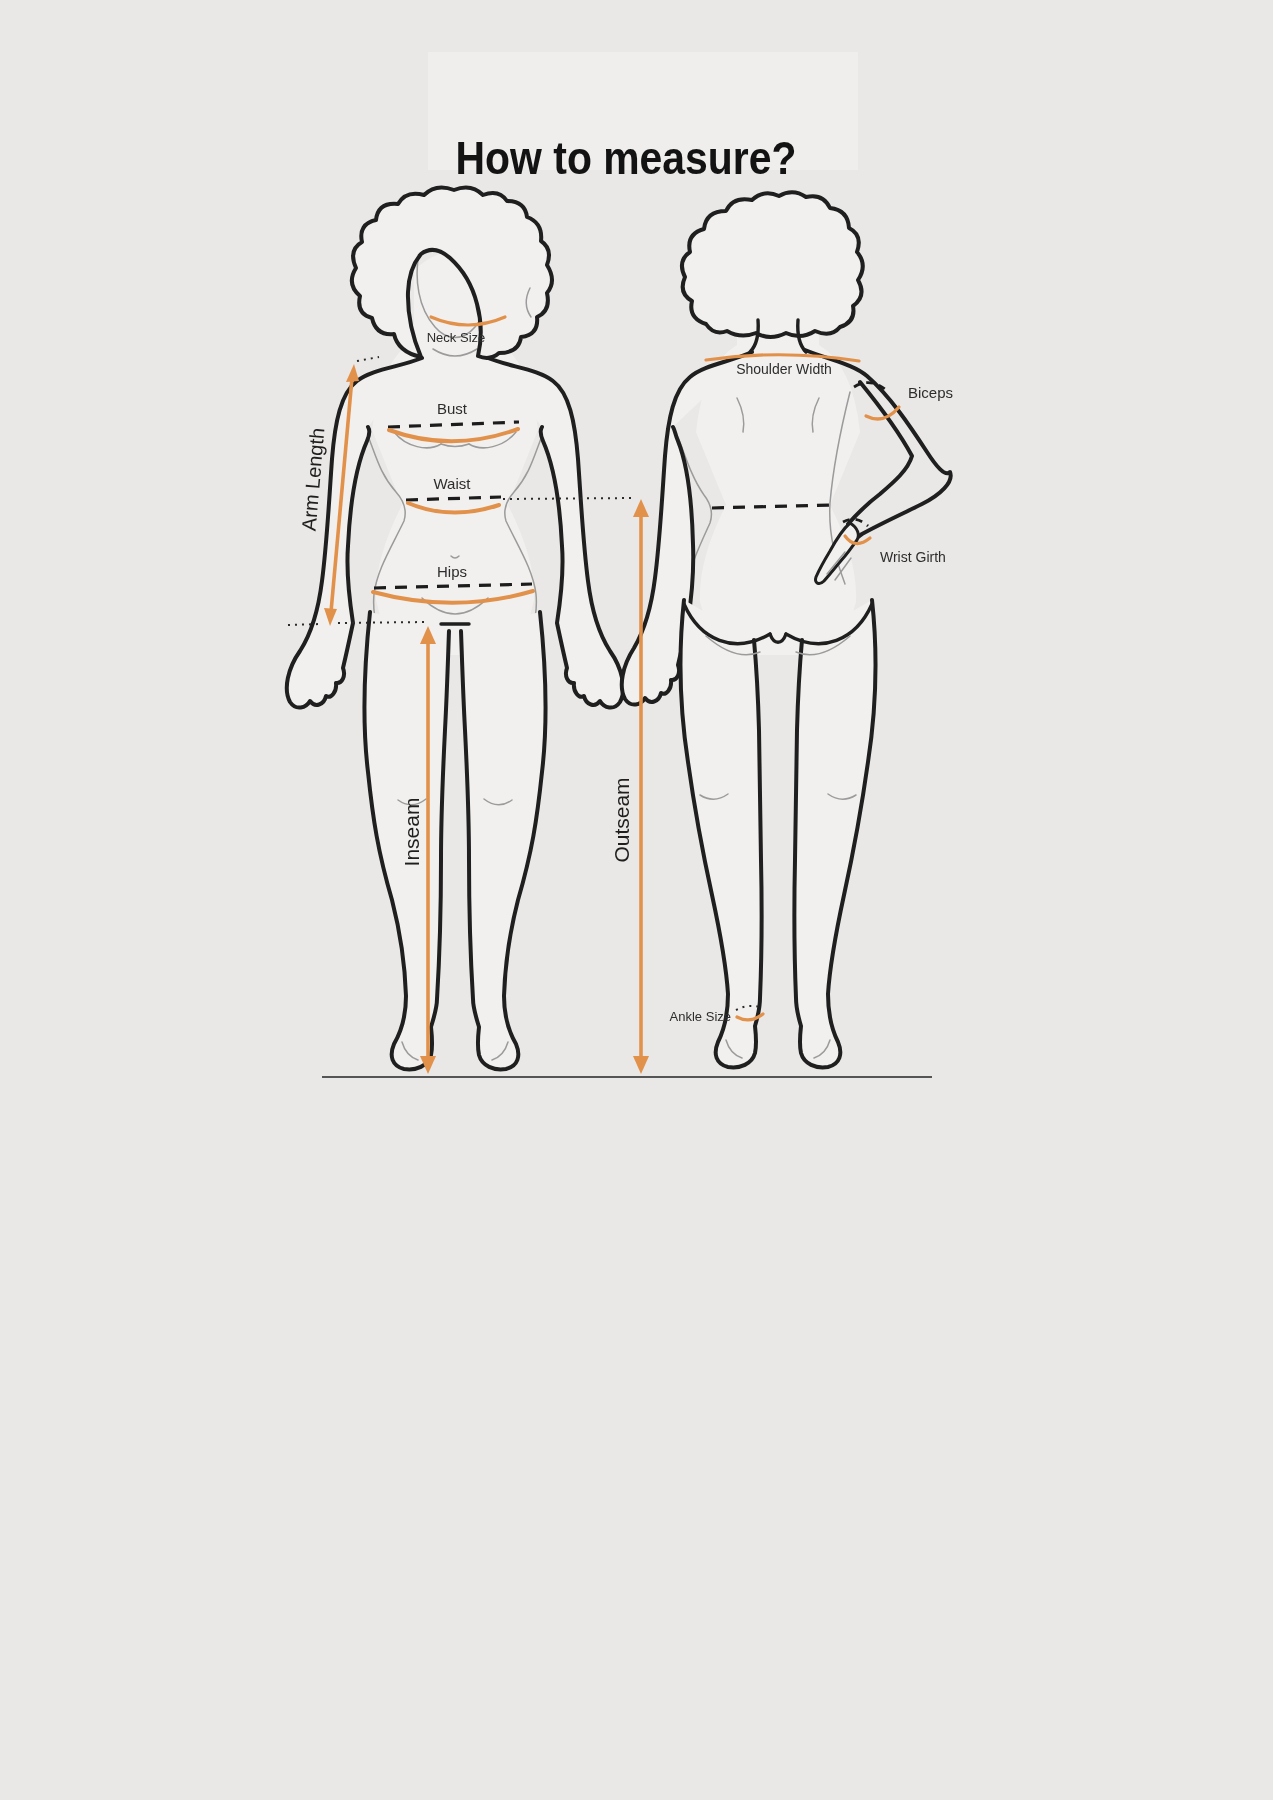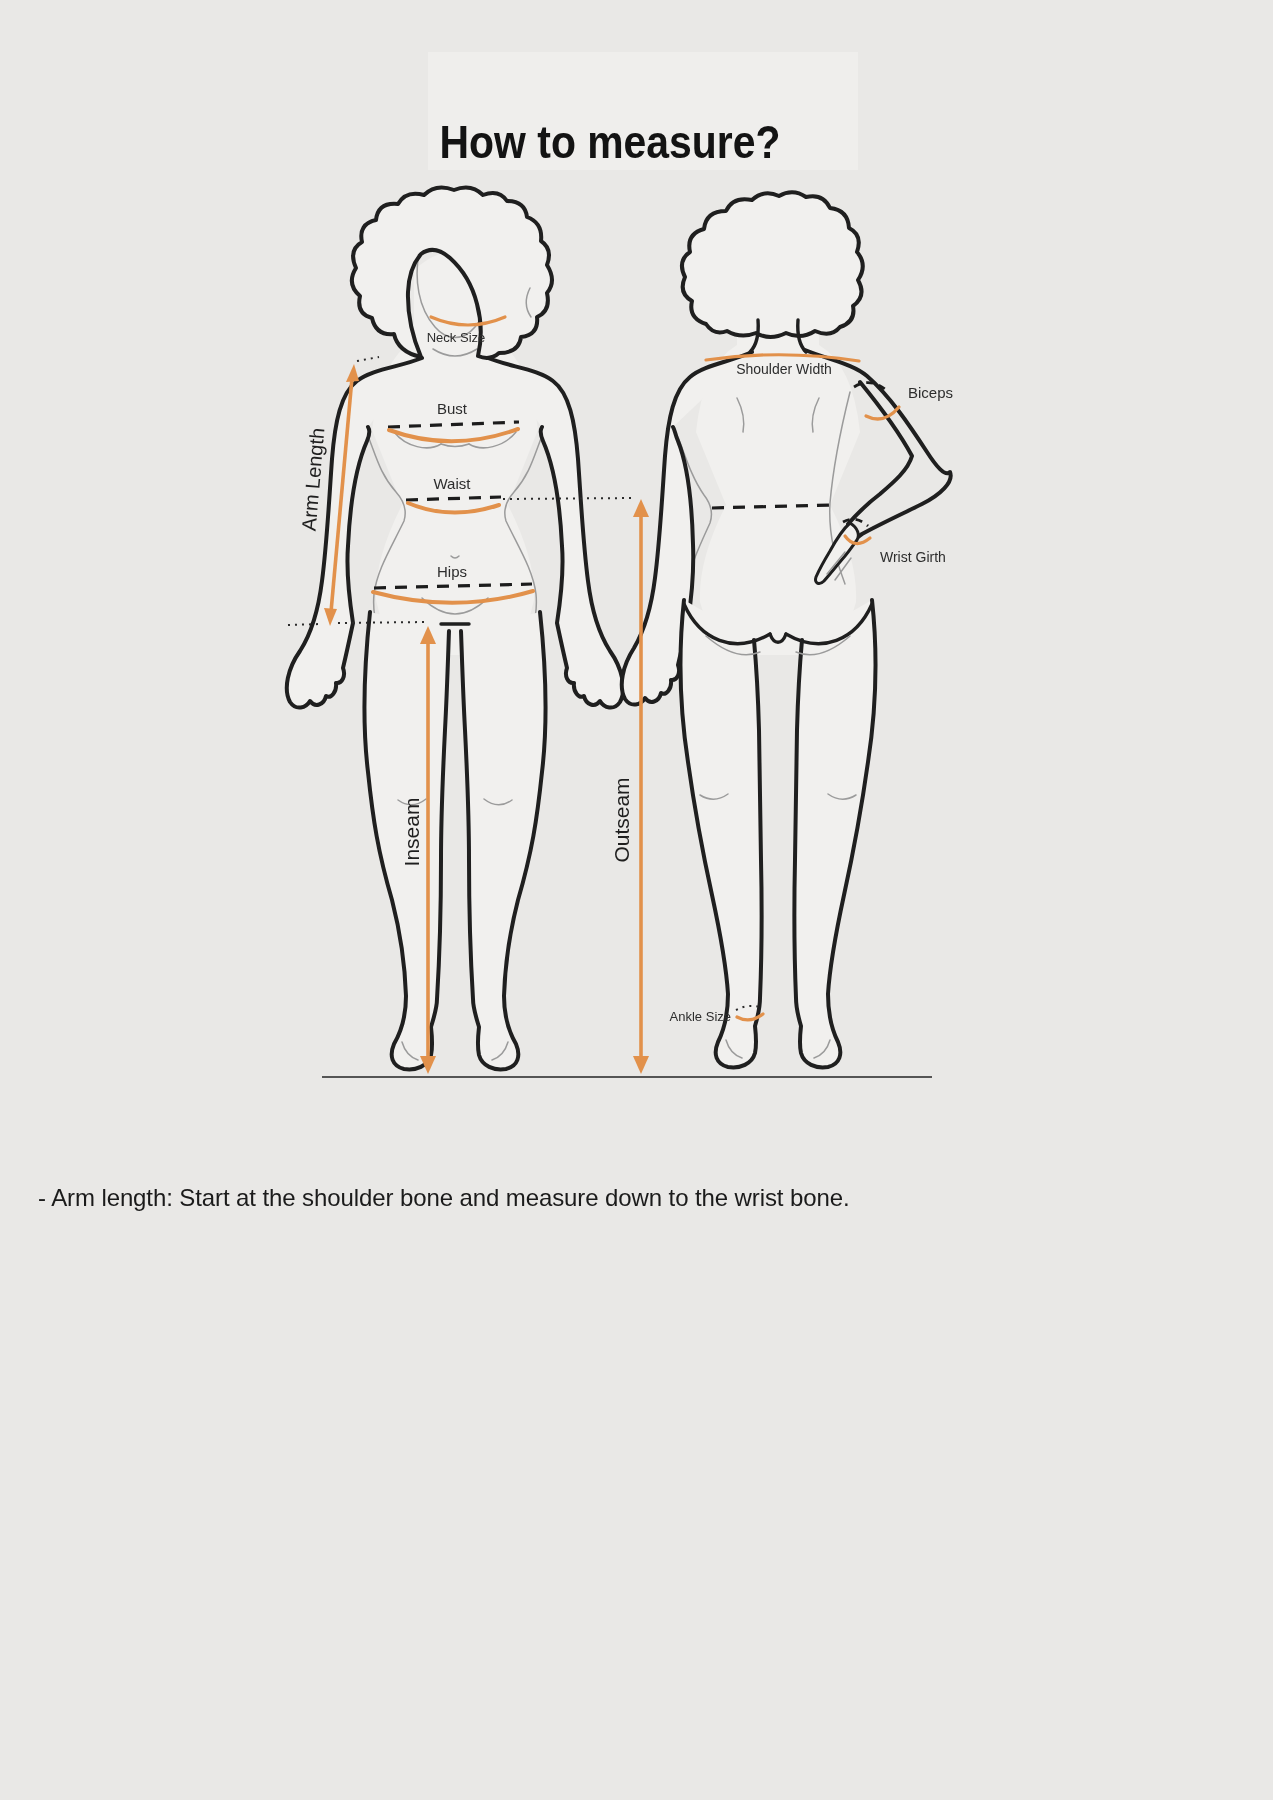--- a/index.html
+++ b/index.html
@@ -1,19 +1,19 @@
 <!DOCTYPE html>
 <html><head>
 <meta charset="utf-8">
 <style>
   html,body{margin:0;padding:0;}
   .page{position:relative;width:1273px;height:1800px;background:#e9e8e6;overflow:hidden;
         font-family:"Liberation Sans",sans-serif;}
   .watermark{position:absolute;left:428px;top:52px;width:430px;height:118px;background:#efeeec;}
-  .title{position:absolute;top:114px;left:610px;transform:translateX(-50%);margin:0;white-space:nowrap;}
+  .title{position:absolute;top:114px;left:610px;transform:translateX(-50%);margin:16px;white-space:nowrap;}
   .title-inner{display:inline-block;font-size:47px;font-weight:700;color:#131313;
                transform:scaleX(0.87);transform-origin:center;letter-spacing:0px;}
   .diagram{position:absolute;left:0;top:0;}
   .instructions{position:absolute;left:38px;top:1112px;width:1208px;font-size:24px;
                 line-height:34.5px;color:#1b1b1b;white-space:pre-wrap;letter-spacing:-0.1px;}
   
   .outline{fill:#f1f0ee;stroke:#1f1f1f;stroke-width:4;stroke-linecap:round;stroke-linejoin:round;}
   .stroke3{fill:none;stroke:#1f1f1f;stroke-width:3.4;stroke-linecap:round;stroke-linejoin:round;}
   .bodyfill{fill:#f1f0ee;stroke:none;}
   .thin{fill:none;stroke:#9b9b9b;stroke-width:1.5;stroke-linecap:round;}
@@ -154,21 +154,20 @@
       <path class="orange-thin" d="M 845 536 Q 855 550 870 538"></path>
       <text class="lbl" x="880" y="562" font-size="14" text-anchor="start">Wrist Girth</text>
 
       <path class="dotted" d="M 736 1010 Q 749 1003 763 1008"></path>
       <path class="orange-thin" d="M 737 1017 Q 750 1024 763 1014"></path>
       <text class="lbl" x="731" y="1021" font-size="13" text-anchor="end">Ankle Size</text>
     </g>
   </svg>
 
   <div class="instructions">
-    <div>- Arm length: Start at the shoulder bone and measure down to the wrist bone.</div>
     
     
     
     
     
     
     
   </div>
 
 </div>

